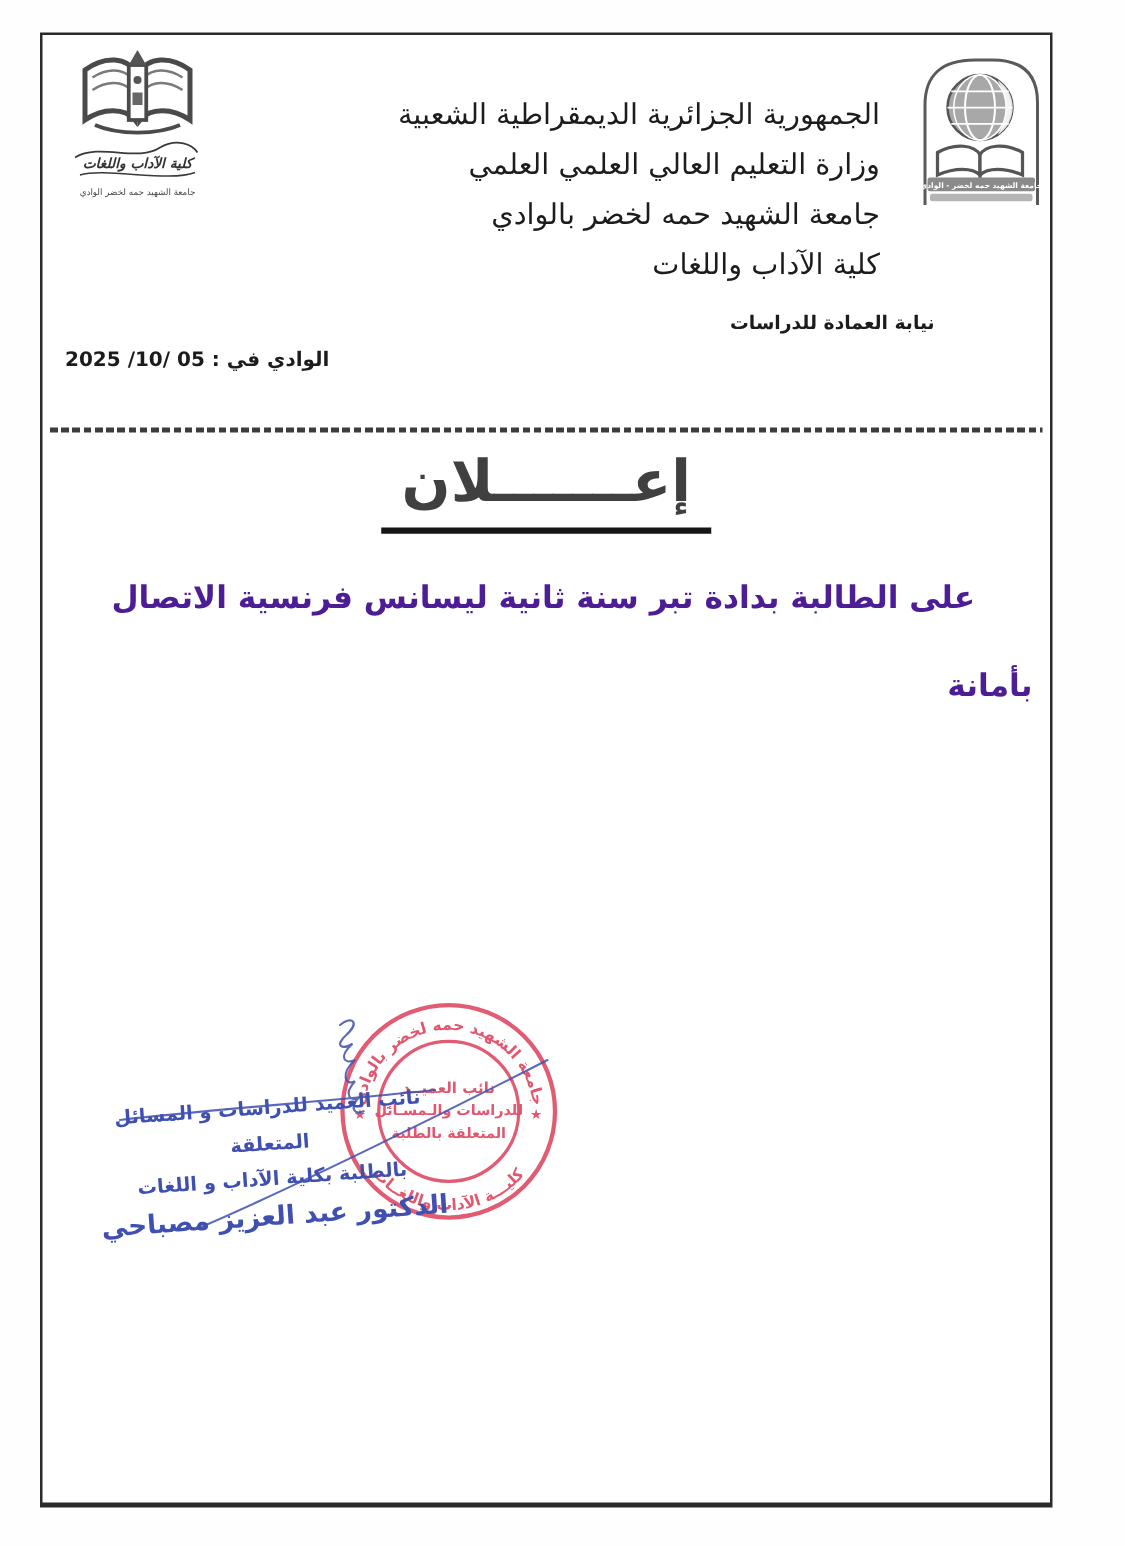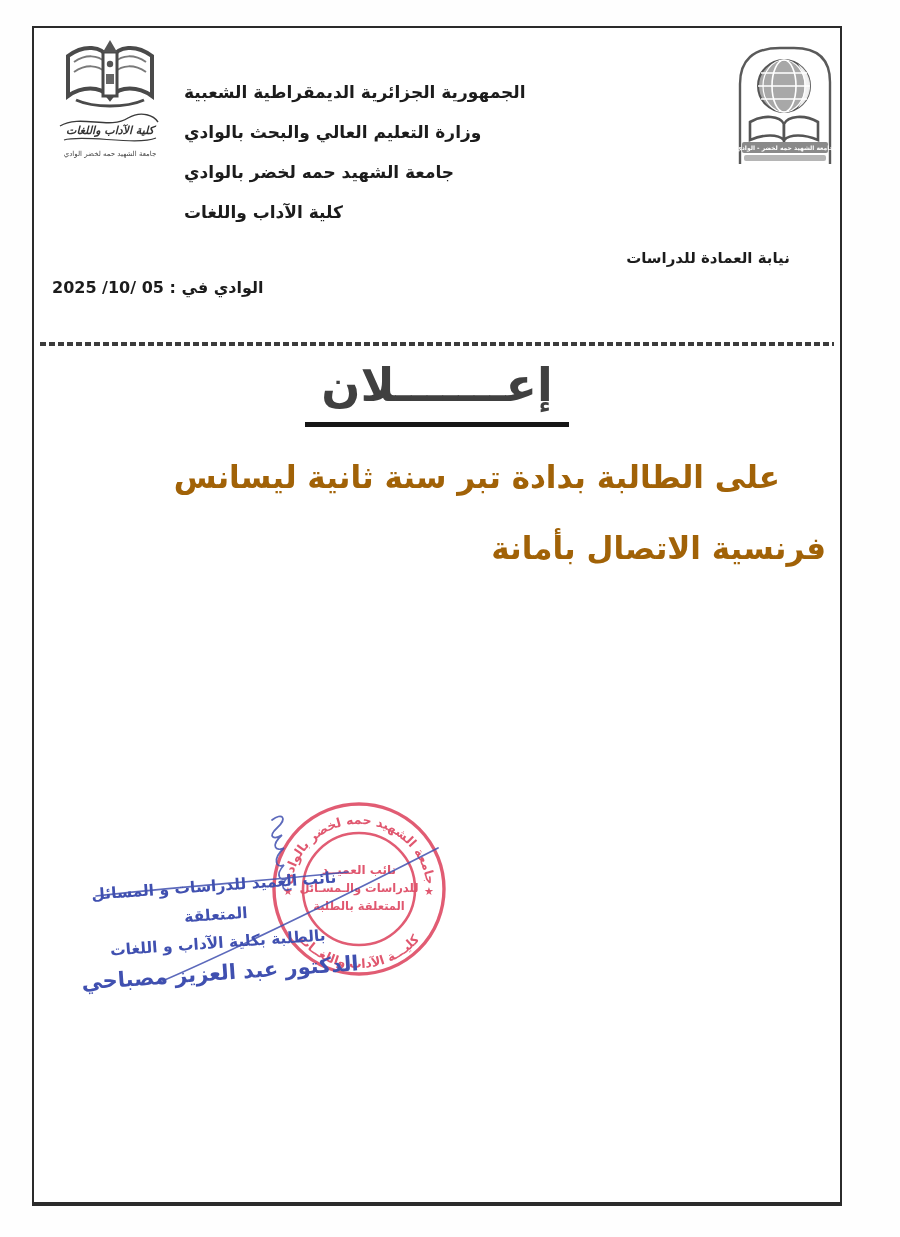--- a/index.html
+++ b/index.html
@@ -6,36 +6,36 @@
   html,body { width:900px; height:1237px; background:#ffffff; overflow:hidden;
               font-family:"DejaVu Sans","Liberation Sans",sans-serif; }
   .canvas { position:relative; width:900px; height:1237px; background:#fefefe; }
   .page {
     position:absolute; left:32px; top:26px; width:810px; height:1180px;
     background:#ffffff; border:2px solid #2b2b2b; border-bottom-width:4px;
   }
   .abs { position:absolute; }
   .ar { direction:rtl; unicode-bidi:plaintext; color:#1c1c1c; }
 
-  .header-center { left:150px; top:44px; width:520px; text-align:left;
-    font-size:17px; font-weight:bold; line-height:40px; }
-  .office-block { right:8px; top:210px; width:248px; text-align:center;
+  .header-center { left:150px; top:44px; width:520px; text-align:right;
+    font-size:23px; font-weight:normal; line-height:40px; }
+  .office-block { right:8px; top:210px; width:248px; text-align:left;
     font-size:15px; font-weight:bold; line-height:40px; }
   .date-line { left:18px; top:250px; width:300px; text-align:left;
     font-size:16px; font-weight:bold; }
 
   .separator { left:6px; top:314px; right:6px; height:4px;
     background:repeating-linear-gradient(to right,#3c3c3c 0 6px,transparent 6px 9px); }
 
   .title-wrap { left:0; top:330px; width:100%; text-align:center; }
   .title-wrap span { display:inline-block; font-size:46px; font-weight:bold;
     color:#404040; border-bottom:5px solid #161616; padding:0 16px 10px; }
 
-  .body-block { left:20px; right:14px; top:414px; font-size:31px; font-weight:bold;
-    line-height:71px; text-align:right; color:#a16207; }
+  .body-block { left:20px; right:14px; top:414px; font-size:25px; font-weight:bold;
+    line-height:71px; text-align:right; color:#4c1d95; }
   .body-block .l1 { text-indent:46px; }
 
   .signature-block { left:130px; top:710px; width:310px; text-align:center;
     font-size:15px; font-weight:bold; line-height:40px; }
 
   .red-stamp { left:236px; top:772px; width:178px; height:178px; z-index:2; }
   .blue-stamp { left:36px; top:844px; width:294px; text-align:center; z-index:3;
     transform:rotate(-4deg); color:#4050b0; font-weight:bold; }
   .blue-stamp .b1 { font-size:15.5px; line-height:29px; }
   .blue-stamp .b2 { font-size:15.5px; line-height:26px; }
@@ -65,21 +65,21 @@
       <g fill="#333333">
         <path d="M10,92 C30,80 60,96 78,84 C92,76 104,82 108,88" stroke="#3a3a3a" stroke-width="1.4" fill="none"></path>
         <text x="60" y="100" text-anchor="middle" font-size="11" font-weight="bold" font-style="italic">كلية الآداب واللغات</text>
         <path d="M14,106 C34,100 86,112 106,104" stroke="#3a3a3a" stroke-width="1.2" fill="none"></path>
         <text x="60" y="122" text-anchor="middle" font-size="7" fill="#444444">جامعة الشهيد حمه لخضر الوادي</text>
       </g>
     </svg>
 
     <div class="abs ar header-center">
       <div>الجمهورية الجزائرية الديمقراطية الشعبية</div>
-      <div>وزارة التعليم العالي والبحث بالوادي</div>
+      <div>وزارة التعليم العالي العلمي العلمي</div>
       <div>جامعة الشهيد حمه لخضر بالوادي</div>
       <div>كلية الآداب واللغات</div>
     </div>
 
     <svg class="abs" style="left:694px;top:8px;" width="114" height="132" viewBox="0 0 114 132">
       <path d="M12,128 L12,48 Q12,12 52,12 L66,12 Q102,12 102,46 L102,128" fill="none" stroke="#5a5a5a" stroke-width="2.4"></path>
       <g>
         <circle cx="56" cy="50" r="26" fill="#a8a8a8" stroke="#555555" stroke-width="2"></circle>
         <path d="M70,28 A26,26 0 0 1 70,72 A40,40 0 0 0 70,28" fill="#ffffff" opacity="0.85"></path>
         <ellipse cx="56" cy="50" rx="12" ry="26" fill="none" stroke="#ffffff" stroke-width="1.6"></ellipse>

